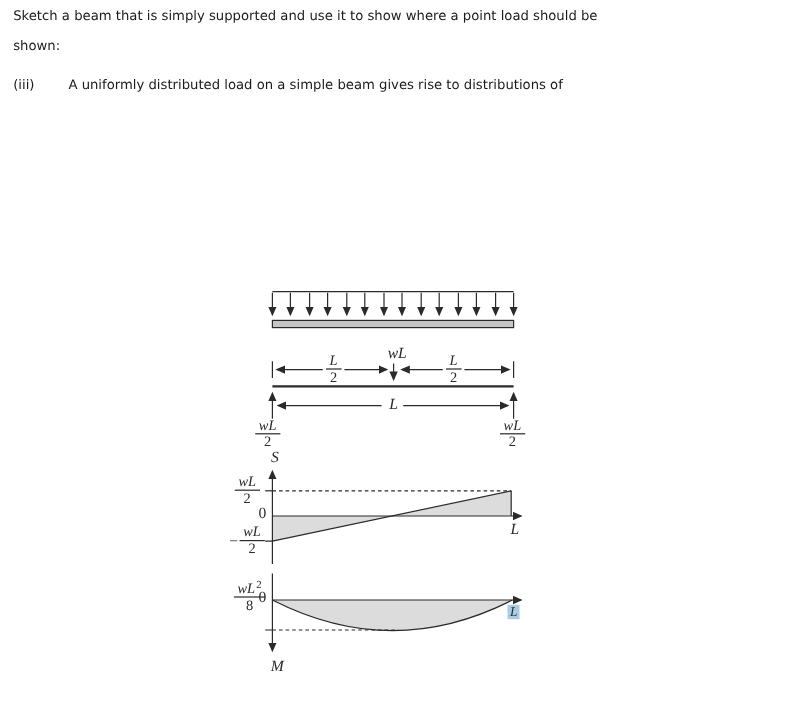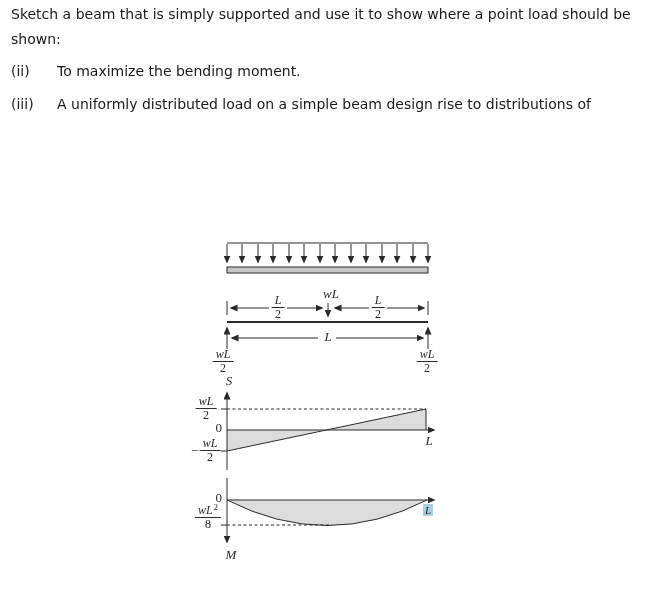--- a/index.html
+++ b/index.html
@@ -10,21 +10,21 @@
     --text:#1a1a1a;
   }
   html,body{margin:0;padding:0}
   body{
     width:654px;height:597px;background:#ffffff;overflow:hidden;position:relative;
     font-family:"DejaVu Sans",sans-serif;
   }
   
   .text-block{
     position:absolute;left:11px;top:2px;width:640px;
-    font-size:14px;line-height:24.5px;color:var(--text);
+    font-size:11px;line-height:24.5px;color:var(--text);
   }
   .text-block p{margin:0 0 8px 0}
   .item-label{display:inline-block;width:46px}
   .tl{white-space:nowrap}
   
   .fig-svg{position:absolute;left:0;top:0}
   .ln{stroke:var(--ink);stroke-width:1;fill:none}
   .ln2{stroke-width:2}
   .dash{stroke-dasharray:3 2.5}
   .beam{fill:var(--beam_fill);stroke:var(--ink);stroke-width:1}
@@ -48,23 +48,22 @@
   .minus{position:absolute;font:13px "Liberation Serif",serif;color:var(--ink);line-height:13px}
 </style>
 </head>
 <body>
 
 <div class="text-block">
   <p><span class="tl">Sketch a beam that is simply supported and use it to show where a point load should be</span><br>
      <span class="tl">shown:</span></p>
 
 
-  <p><span class="item-label">(ii)</span><span class="tl">To maximize the bending moment.</span></p>
 
-  <p><span class="item-label">(iii)</span><span class="tl">A uniformly distributed load on a simple beam design rise to distributions of</span><br>
+  <p><span class="item-label">(iii)</span><span class="tl">A uniformly distributed load on a simple beam gives rise to distributions of</span><br>
      <br>
      </p>
 </div>
 
 <svg class="fig-svg" width="654" height="597" viewBox="0 0 654 597">
   <defs>
     <marker id="ah" markerWidth="9" markerHeight="8" refX="6.5" refY="3.5" orient="auto" markerUnits="userSpaceOnUse">
       <path d="M0,0 L8,3.5 L0,7 Z" class="arr"></path>
     </marker>
   </defs>
@@ -161,17 +160,17 @@
 <div class="lbl upright ralign" style="left:222px;top:421px">0</div>
 <span class="minus" style="left:191px;top:444px">−</span>
 <div class="frac" style="left:210px;top:438px">
   <span class="num">wL</span>
   <span class="den">2</span>
 </div>
 <div class="lbl" style="left:429px;top:434px">L</div>
 
 <div class="lbl upright ralign" style="left:222px;top:491px">0</div>
 <div class="lbl hl" style="left:428px;top:504px">L</div>
-<div class="frac" style="left:208px;top:502px">
+<div class="frac" style="left:208px;top:482px">
   <span class="num"><i>wL</i><sup>2</sup></span>
   <span class="den">8</span>
 </div>
 <div class="lbl" style="left:231px;top:548px">M</div>
 
 </body></html>

